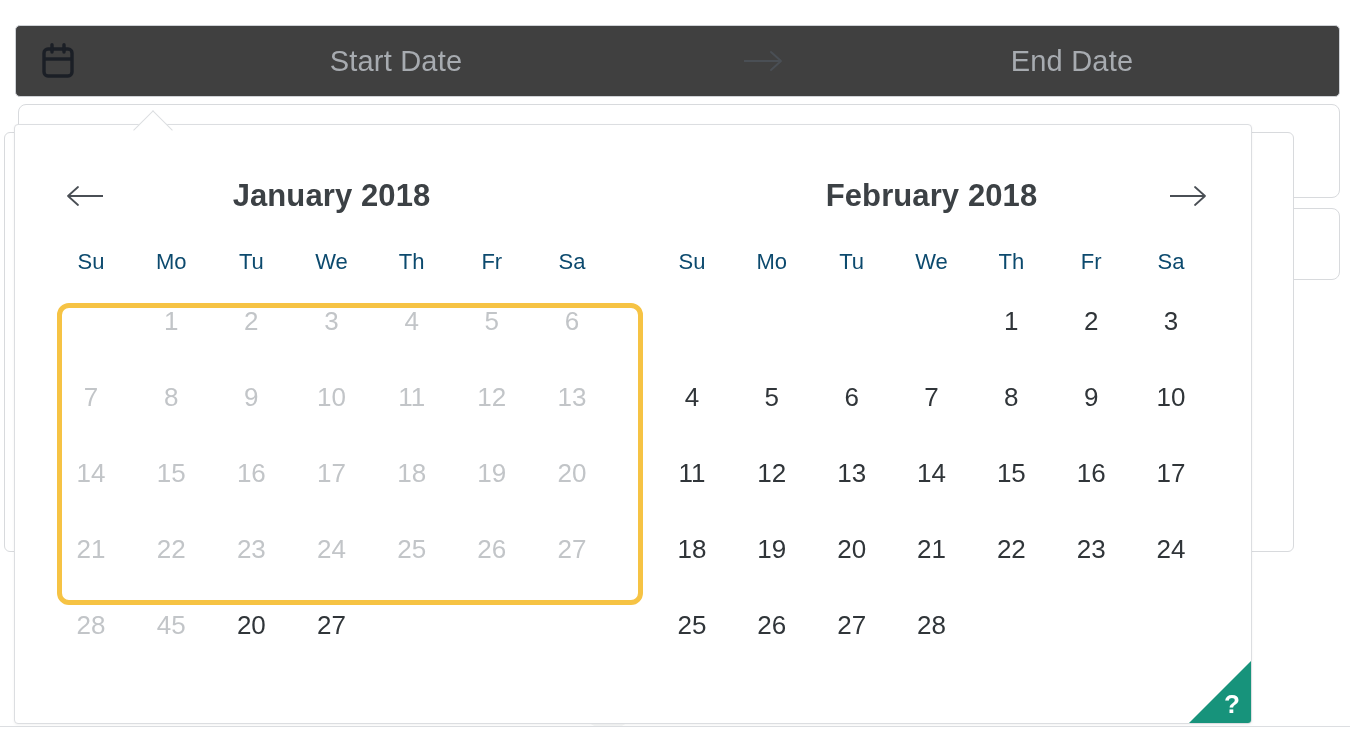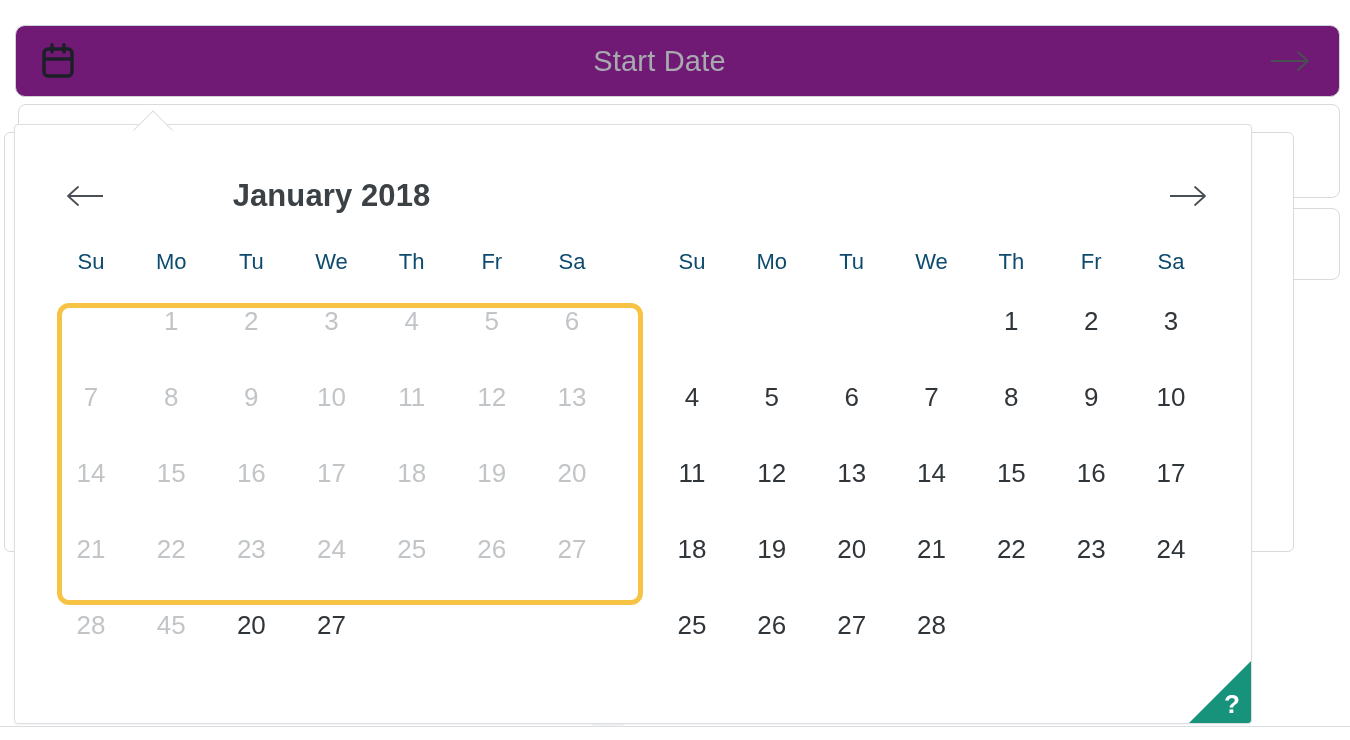--- a/index.html
+++ b/index.html
@@ -48,27 +48,26 @@
     position: absolute;
     left: 592px; top: 726px; width: 6px; height: 11px;
     background: #e8eaec;
   }
 
   
   #date-range-bar {
     position: absolute;
     left: 15px; top: 25px;
     width: 1325px; height: 72px;
-    background: #701a75;
+    background: #404040;
     border: 1px solid #cfd2d6;
-    border-radius: 10px;
+    border-radius: 5px;
     box-sizing: border-box;
     display: flex;
     align-items: center;
-    justify-content: space-between;
   }
   #calendar-icon {
     margin-left: 24px;
     width: 36px; height: 40px;
     flex: none;
     display: flex; align-items: center; justify-content: center;
   }
   .field-slot {
     flex: none;
     display: flex;
@@ -246,20 +245,23 @@
       <span class="placeholder-text">Start Date</span>
     </div>
 
     <div id="range-arrow-slot">
       <svg width="46" height="26" viewBox="0 0 46 26" aria-hidden="true">
         <line x1="3" y1="13" x2="40" y2="13" stroke="#4a4f55" stroke-width="1.9"></line>
         <polyline points="30,4 40,13 30,22" fill="none" stroke="#4a4f55" stroke-width="1.9" stroke-linecap="round" stroke-linejoin="round"></polyline>
       </svg>
     </div>
 
+    <div class="field-slot" id="end-date-slot">
+      <span class="placeholder-text">End Date</span>
+    </div>
   </div>
 
   <div id="popup-caret">
     <div class="caret-shape"></div>
   </div>
 
   <div id="calendar-popup">
     <div id="months-wrap">
         <div class="month-panel" id="month-panel-0">
           <div class="month-header">
@@ -310,20 +312,21 @@
             <div class="day-cell disabled">26</div>
             <div class="day-cell disabled">27</div>
             <div class="day-cell disabled">28</div>
             <div class="day-cell disabled">45</div>
             <div class="day-cell">20</div>
             <div class="day-cell">27</div>
           </div>
         </div>
         <div class="month-panel" id="month-panel-1">
           <div class="month-header">
+            <div class="month-title">February 2018</div>
             <div class="nav-btn" id="next-month-button">
               <svg width="42" height="24" viewBox="0 0 42 24" aria-hidden="true">
                 <line x1="3" y1="12" x2="38" y2="12" stroke="#4a4f55" stroke-width="1.8"></line>
                 <polyline points="28,3 38,12 28,21" fill="none" stroke="#4a4f55" stroke-width="1.8" stroke-linecap="round" stroke-linejoin="round"></polyline>
               </svg>
             </div>
           </div>
           <div class="weekday-row">
             <div class="weekday-cell">Su</div>
             <div class="weekday-cell">Mo</div>

